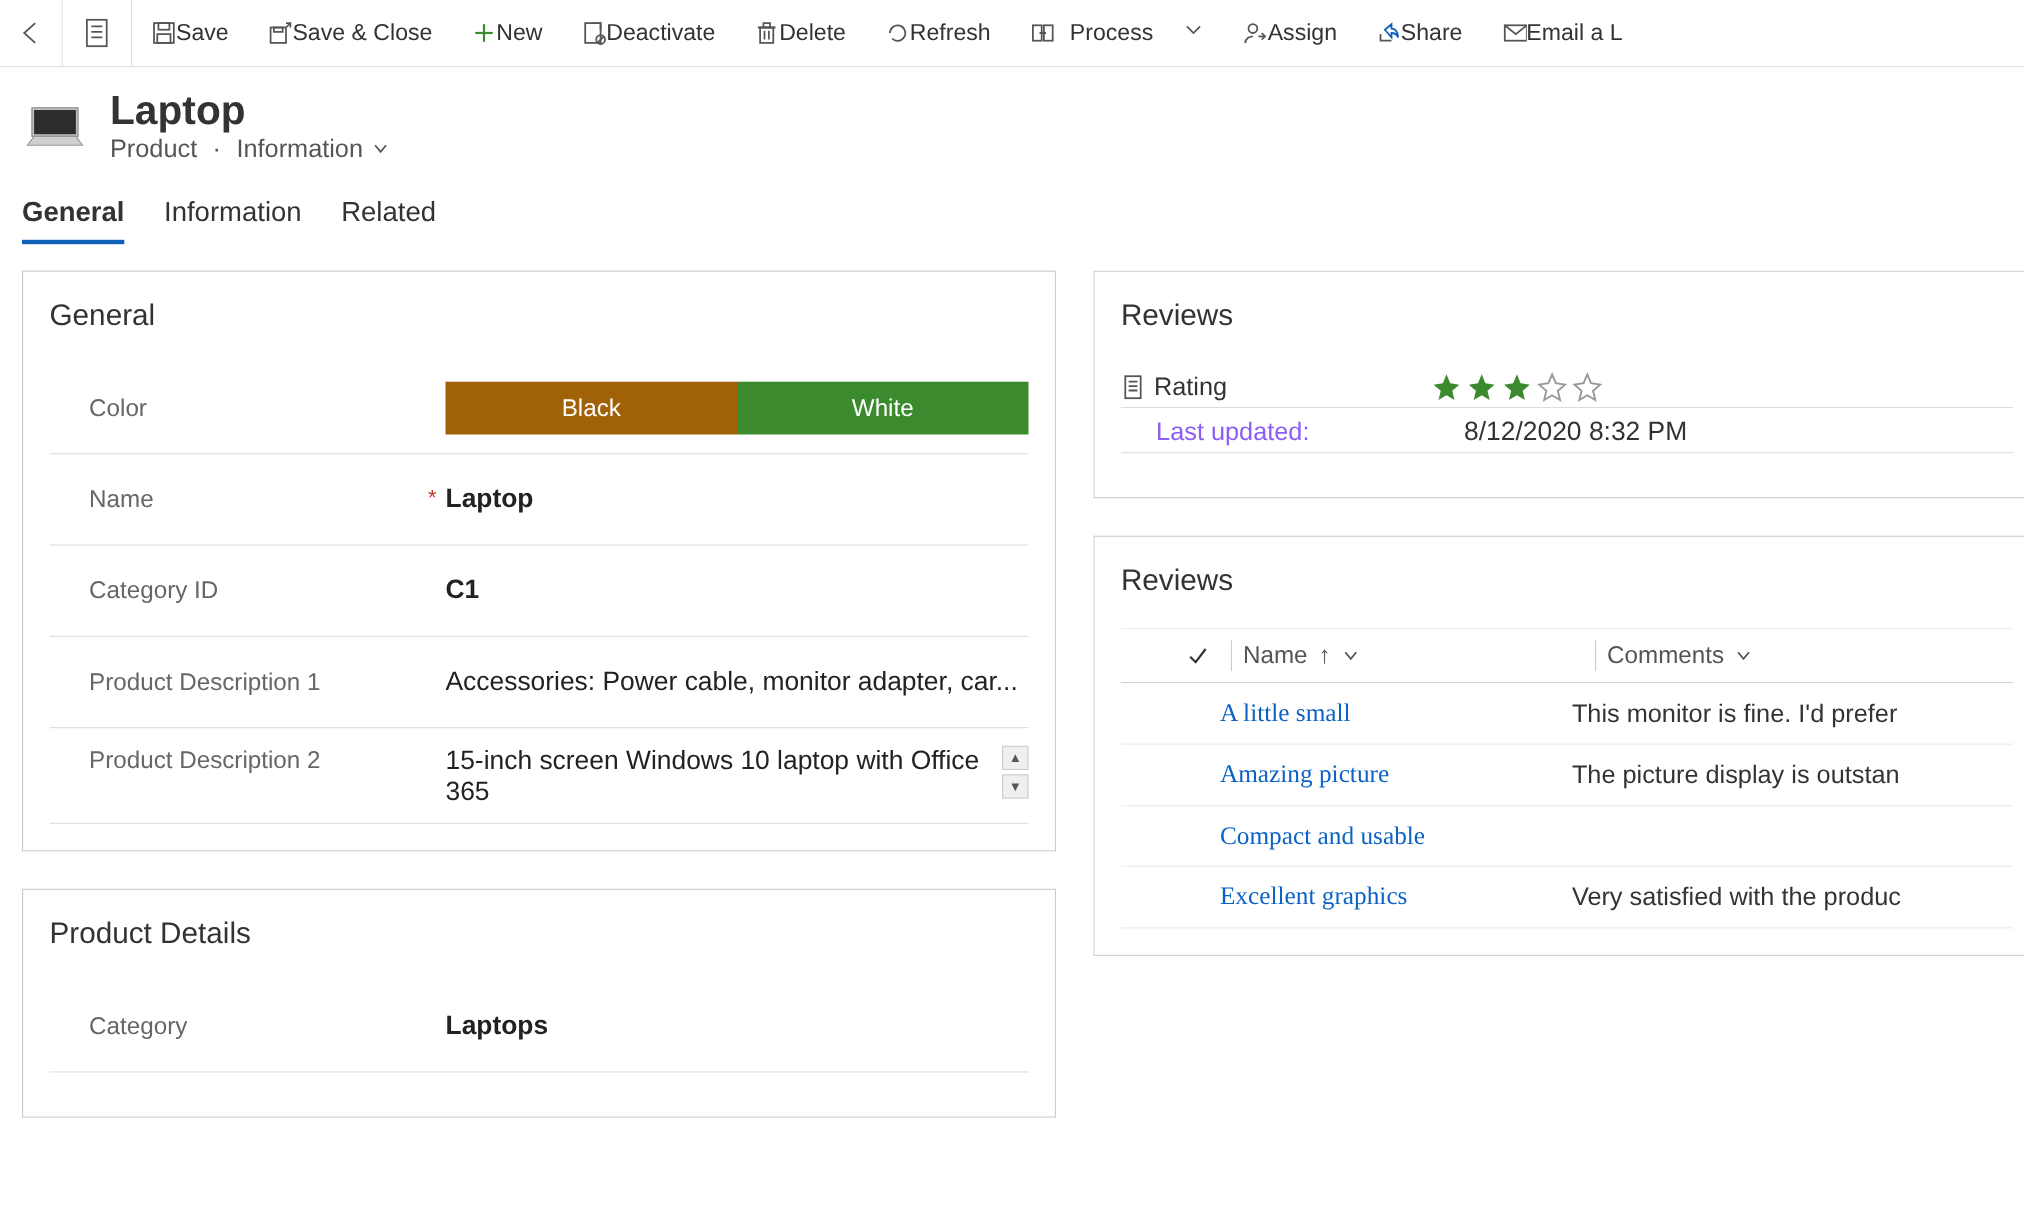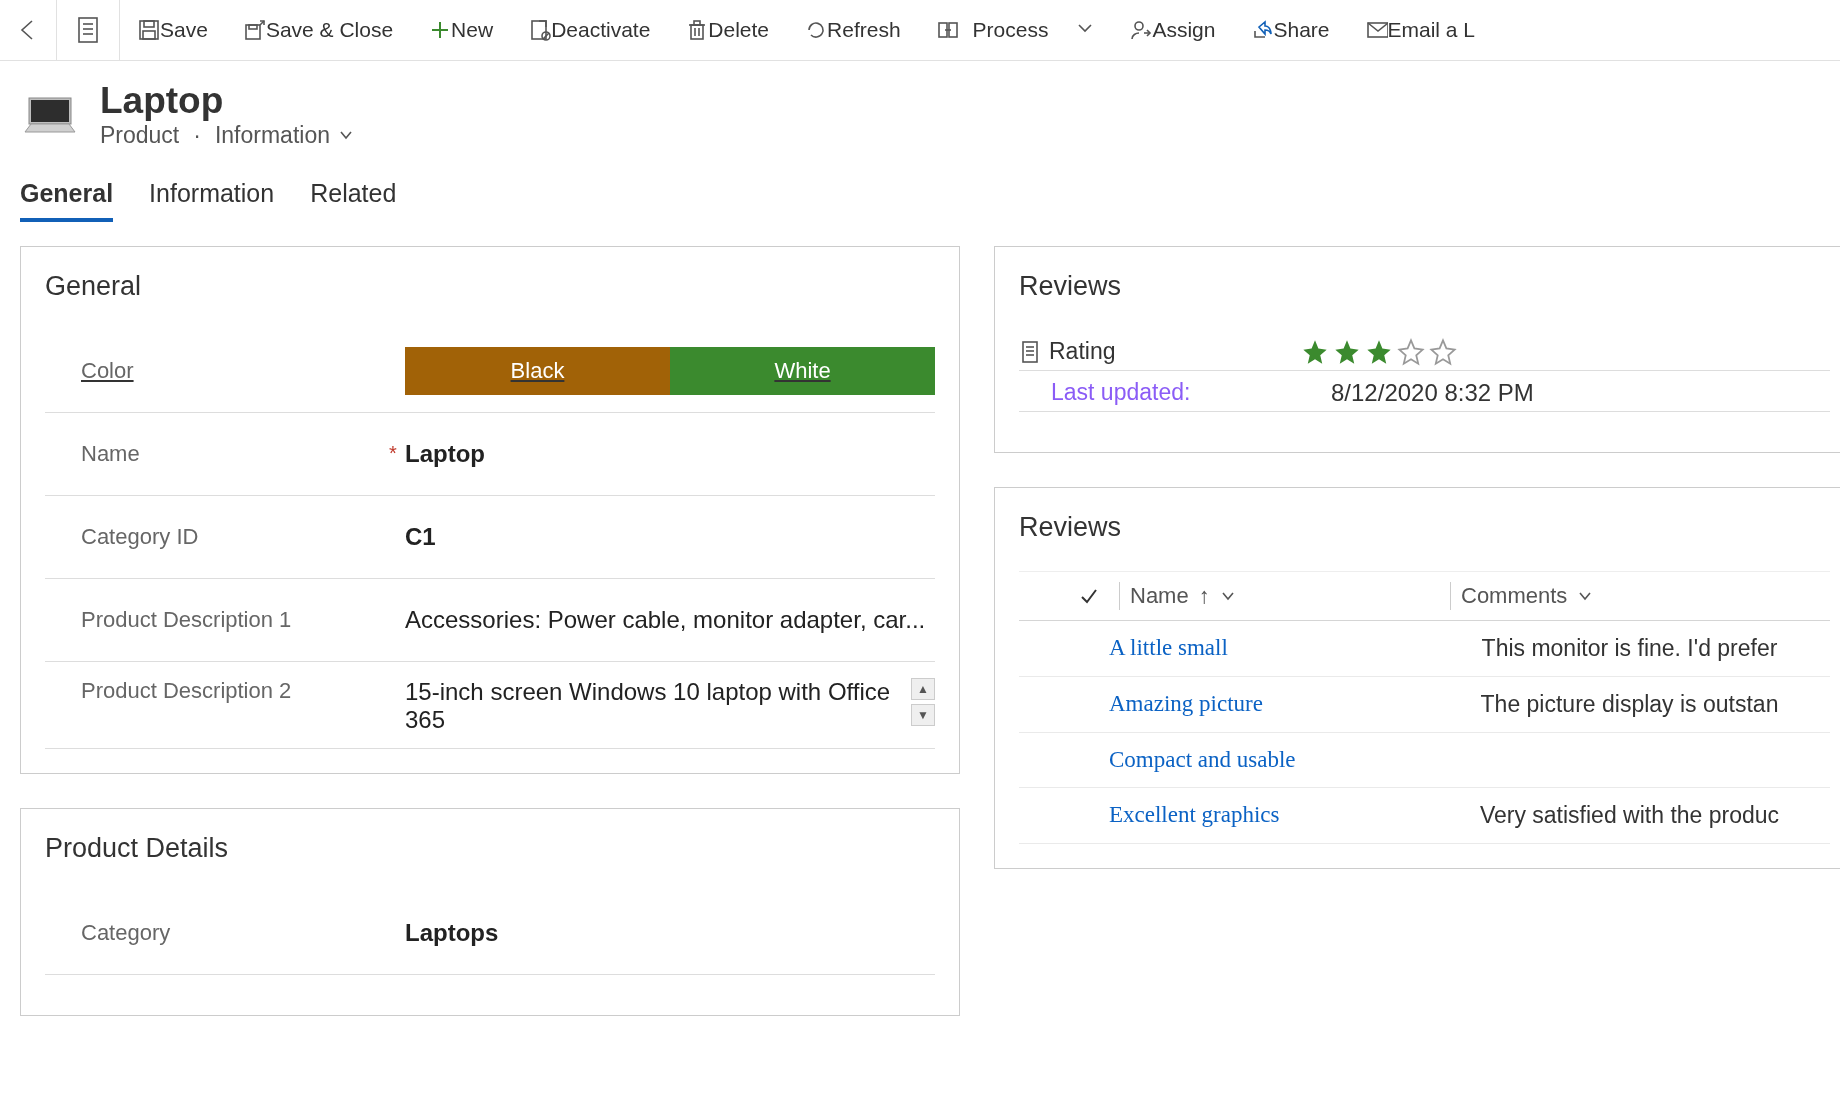--- a/index.html
+++ b/index.html
@@ -224,21 +224,21 @@
 
   .grid-row {
     display:flex;
     align-items:center;
     border-bottom:1px solid #eaeaea;
     padding: 14px 0 14px 20px;
     font-size: 23px;
   }
   .grid-row .chk { flex:0 0 70px; }
   .grid-row .rname { flex:0 0 320px; color:#0b62c4; cursor:pointer;font-family:Liberation Serif, serif; }
-  .grid-row .rcomm { flex:1; white-space:nowrap; overflow:hidden;text-align:center; }
+  .grid-row .rcomm { flex:1; white-space:nowrap; overflow:hidden; }
 
   
   svg.stroke path, svg.stroke line, svg.stroke rect, svg.stroke circle, svg.stroke polyline {
     stroke:#555; fill:none; stroke-width:1.6;
   }
 </style>
 </head>
 <body>
 
 <div class="cmdbar">
@@ -401,21 +401,21 @@
   <div class="tab">Information</div>
   <div class="tab">Related</div>
 </div>
 
 <div class="body">
   <div class="col-left">
 
     <div class="card">
       <h2>General</h2>
 
-      <div class="field-row" style="border-top:none;text-decoration:underline;">
+      <div class="field-row" style="border-top:none;">
         <div class="field-label">Color</div>
         <div class="field-req"></div>
         <div class="color-toggle">
           <div class="half color-black">Black</div>
           <div class="half color-white">White</div>
         </div>
       </div>
 
       <div class="field-row">
         <div class="field-label">Name</div>

